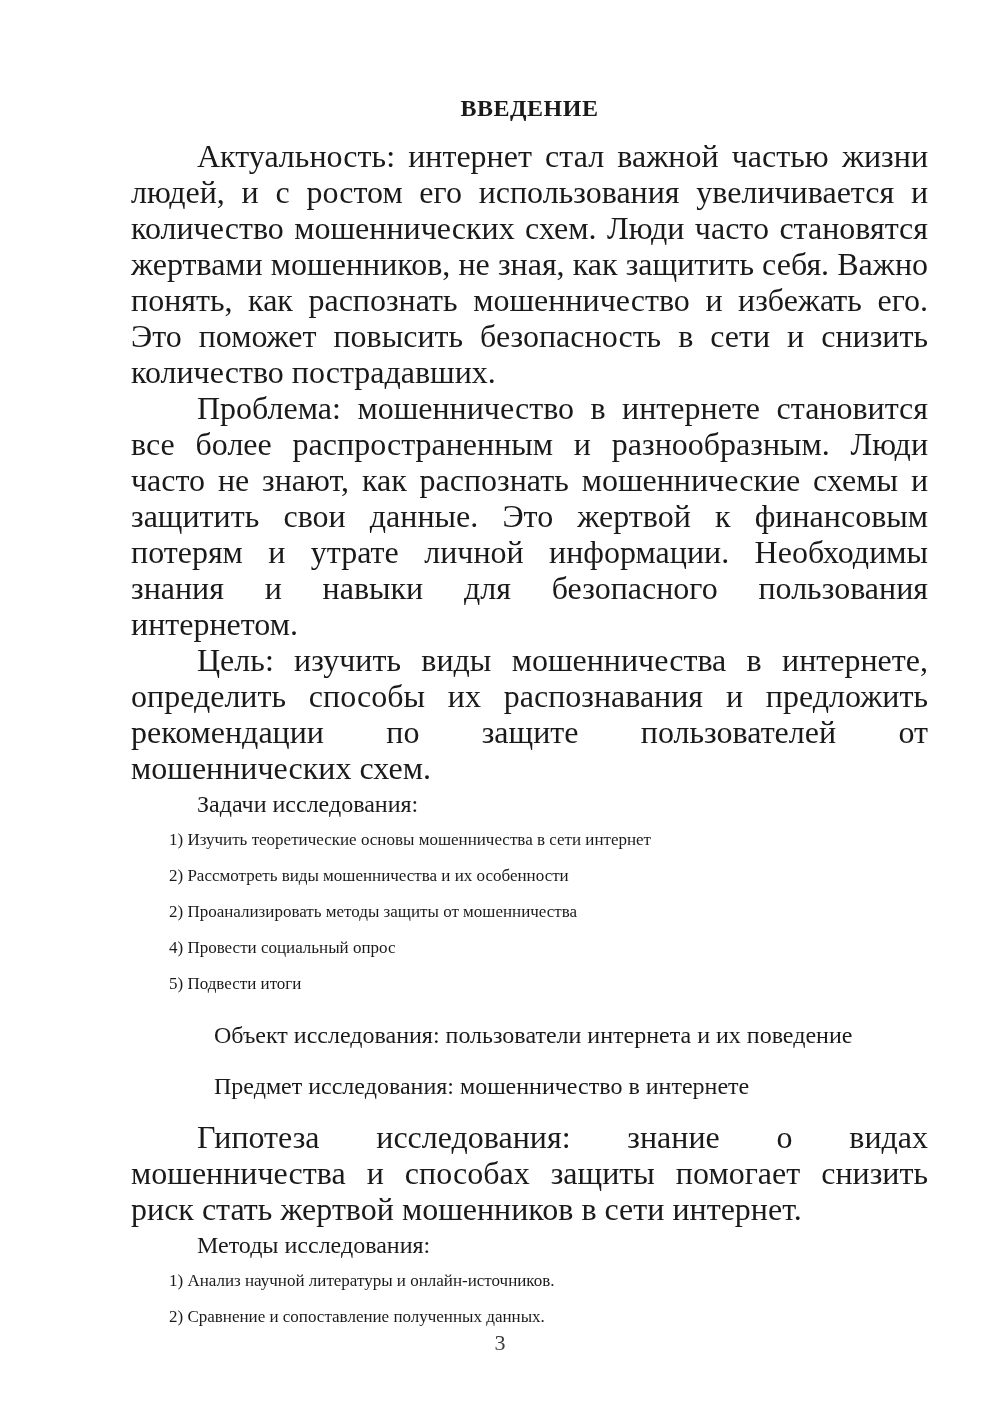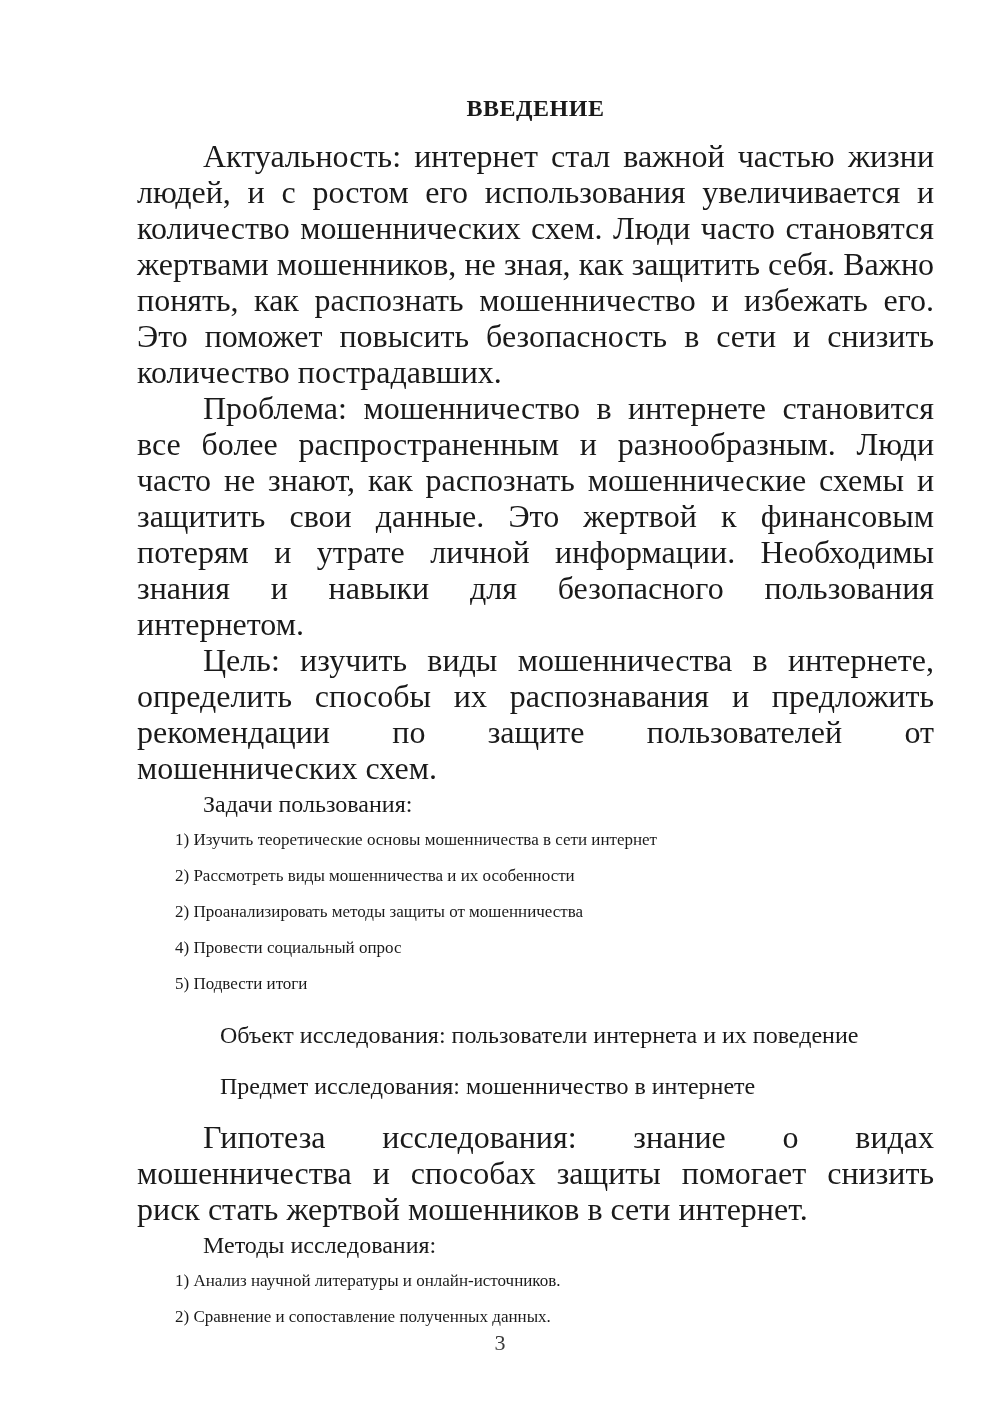--- a/index.html
+++ b/index.html
@@ -23,21 +23,21 @@
     top: 0;
     width: 1000px;
     height: 1414px;
     box-sizing: border-box;
     padding: 0;
     background: #ffffff;
   }
 
   .content {
     position: absolute;
-    left: 137px;
+    left: 131px;
     top: 90px;
     width: 797px;
   }
 
   .doc-title {
     text-align: center;
     font-weight: bold;
     font-size: 24px;
     line-height: 36px;
     letter-spacing: 0.5px;
@@ -97,21 +97,21 @@
   <div class="content">
 
     <h1 class="doc-title">ВВЕДЕНИЕ</h1>
 
     <p class="para">Актуальность: интернет стал важной частью жизни людей, и с ростом его использования увеличивается и количество мошеннических схем. Люди часто становятся жертвами мошенников, не зная, как защитить себя. Важно понять, как распознать мошенничество и избежать его. Это поможет повысить безопасность в сети и снизить количество пострадавших.</p>
 
     <p class="para">Проблема: мошенничество в интернете становится все более распространенным и разнообразным. Люди часто не знают, как распознать мошеннические схемы и защитить свои данные. Это жертвой к финансовым потерям и утрате личной информации. Необходимы знания и навыки для безопасного пользования интернетом.</p>
 
     <p class="para">Цель: изучить виды мошенничества в интернете, определить способы их распознавания и предложить рекомендации по защите пользователей от мошеннических схем.</p>
 
-    <p class="section-label">Задачи пользования:</p>
+    <p class="section-label">Задачи исследования:</p>
 
     <p class="numbered-item">1) Изучить теоретические основы мошенничества в сети интернет</p>
 
     <p class="numbered-item">2) Рассмотреть виды мошенничества и их особенности</p>
 
     <p class="numbered-item">2) Проанализировать методы защиты от мошенничества</p>
 
     <p class="numbered-item">4) Провести социальный опрос</p>
 
     <p class="numbered-item">5) Подвести итоги</p>

